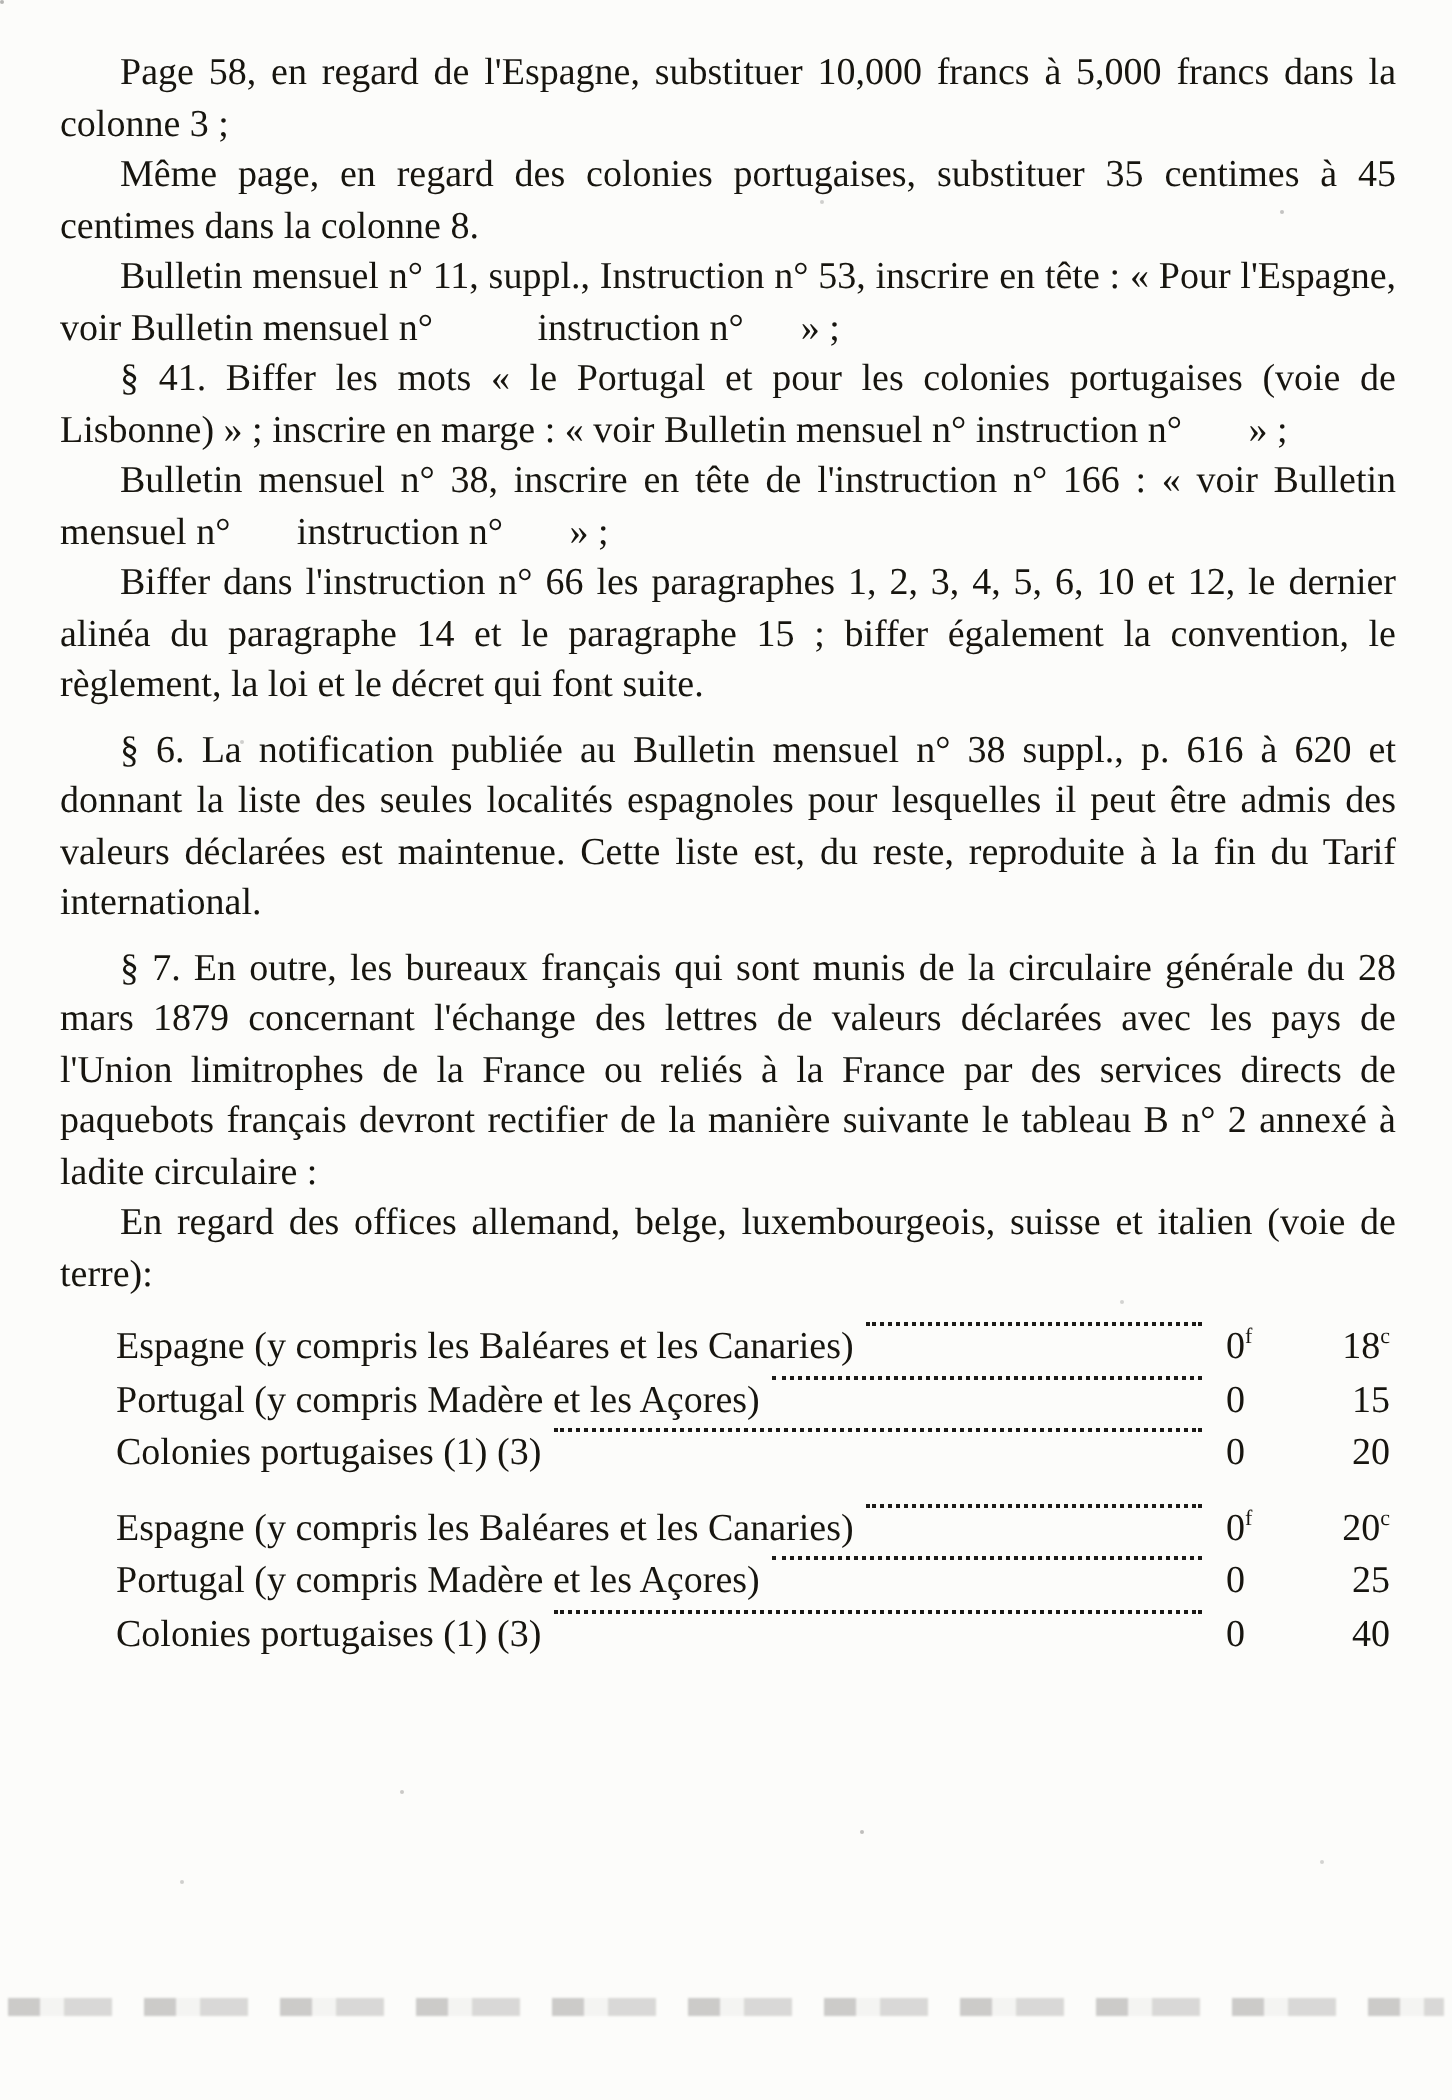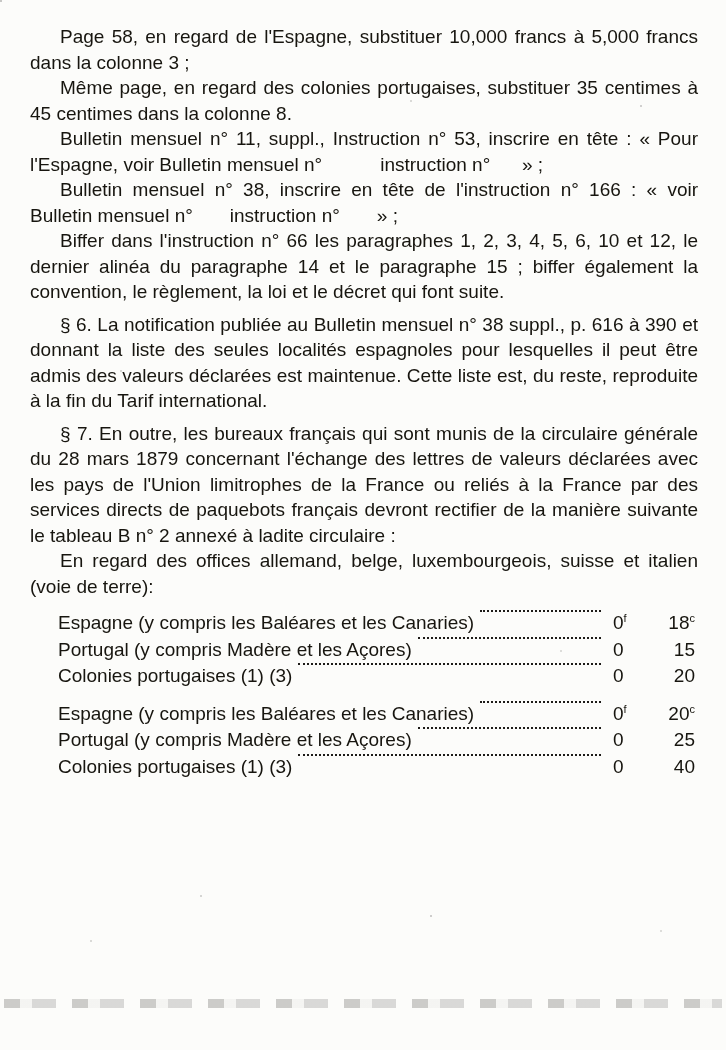--- a/index.html
+++ b/index.html
@@ -1,21 +1,21 @@
 <!DOCTYPE html>
 <html lang="fr"><head>
 <meta charset="utf-8">
 <style>
   html,body { margin:0; padding:0; background:#e8e8e6; }
   .page {
     position:relative;
     width:726px; height:1050px;
     margin:0 auto;
     background:#fcfcfa;
-    font-family:Liberation Sans, sans-serif;
+    font-family:Liberation Serif, serif;
     color:#17150f;
     overflow:hidden;
   }
   .content { position:absolute; top:24px; left:30px; width:668px; }
   .para {
     font-size:19px; line-height:25.5px;
     text-align:justify; text-indent:30px;
     margin:0;
   }
   .sp-before { margin-top:7px; }
@@ -52,24 +52,25 @@
 <div class="page">
   <div class="speck"></div>
 
   <div class="content">
 
     <p class="para">Page 58, en regard de l'Espagne, substituer 10,000 francs à 5,000 francs dans la colonne 3 ;</p>
     <p class="para">Même page, en regard des colonies portugaises, substituer 35 centimes à 45 centimes dans la colonne 8.</p>
 
 
     <p class="para">Bulletin mensuel n° 11, suppl., Instruction n° 53, inscrire en tête : « Pour l'Espagne, voir Bulletin mensuel n°&nbsp;&nbsp;&nbsp;&nbsp;&nbsp;&nbsp;&nbsp;&nbsp;&nbsp;&nbsp; instruction n°&nbsp;&nbsp;&nbsp;&nbsp;&nbsp; » ;</p>
+    <p class="para">§ 41. Biffer les mots « le Portugal et pour les colonies portugaises (voie de Lisbonne) » ; inscrire en marge : « voir Bulletin mensuel n° instruction n°&nbsp;&nbsp;&nbsp;&nbsp;&nbsp;&nbsp; » ;</p>
     <p class="para">Bulletin mensuel n° 38, inscrire en tête de l'instruction n° 166 : « voir Bulletin mensuel n°&nbsp;&nbsp;&nbsp;&nbsp;&nbsp;&nbsp; instruction n°&nbsp;&nbsp;&nbsp;&nbsp;&nbsp;&nbsp; » ;</p>
     <p class="para">Biffer dans l'instruction n° 66 les paragraphes 1, 2, 3, 4, 5, 6, 10 et 12, le dernier alinéa du paragraphe 14 et le paragraphe 15 ; biffer également la convention, le règlement, la loi et le décret qui font suite.</p>
 
-    <p class="para sp-before">§ 6. La notification publiée au Bulletin mensuel n° 38 suppl., p. 616 à 390 et donnant la liste des seules localités espagnoles pour lesquelles il peut être admis des valeurs déclarées est maintenue. Cette liste est, du reste, reproduite à la fin du Tarif international.</p>
+    <p class="para sp-before">§ 6. La notification publiée au Bulletin mensuel n° 38 suppl., p. 616 à 620 et donnant la liste des seules localités espagnoles pour lesquelles il peut être admis des valeurs déclarées est maintenue. Cette liste est, du reste, reproduite à la fin du Tarif international.</p>
     <p class="para sp-before">§ 7. En outre, les bureaux français qui sont munis de la circulaire générale du 28 mars 1879 concernant l'échange des lettres de valeurs déclarées avec les pays de l'Union limitrophes de la France ou reliés à la France par des services directs de paquebots français devront rectifier de la manière suivante le tableau B n° 2 annexé à ladite circulaire :</p>
 
     <p class="para">En regard des offices allemand, belge, luxembourgeois, suisse et italien (voie de terre):</p>
 
     <div class="tariff">
       <div class="trow">
         <span class="tlabel">Espagne (y compris les Baléares et les Canaries)</span>
         <span class="leader"></span>
         <span class="tval">
           <span><span>0</span><sup>f</sup></span>

